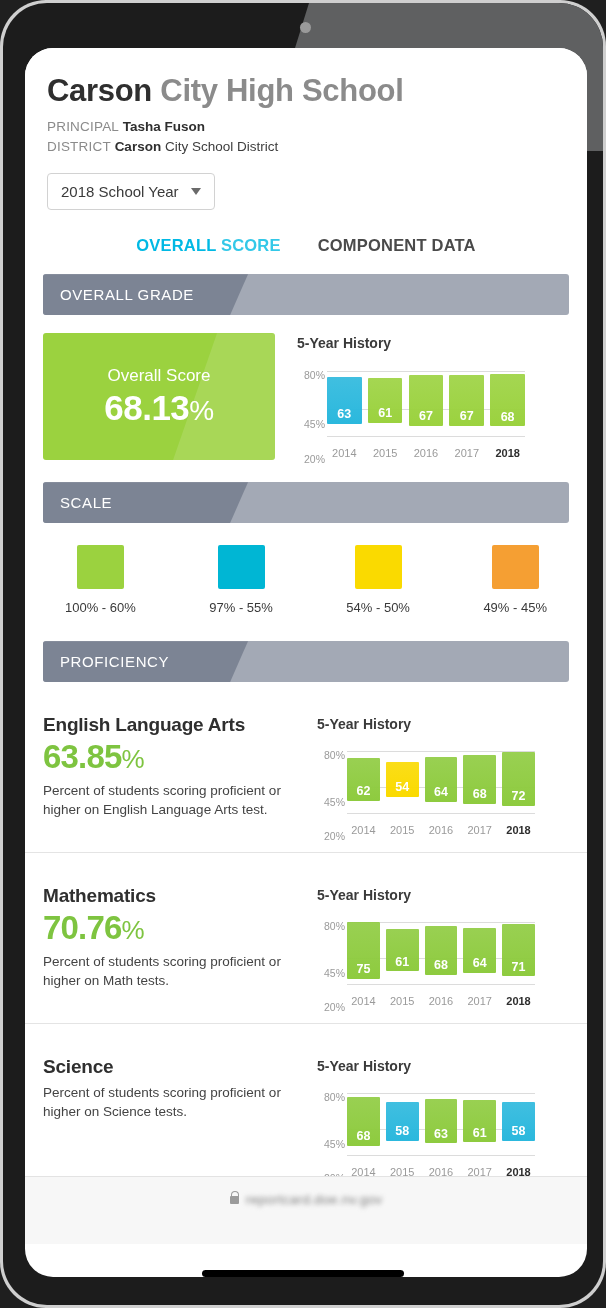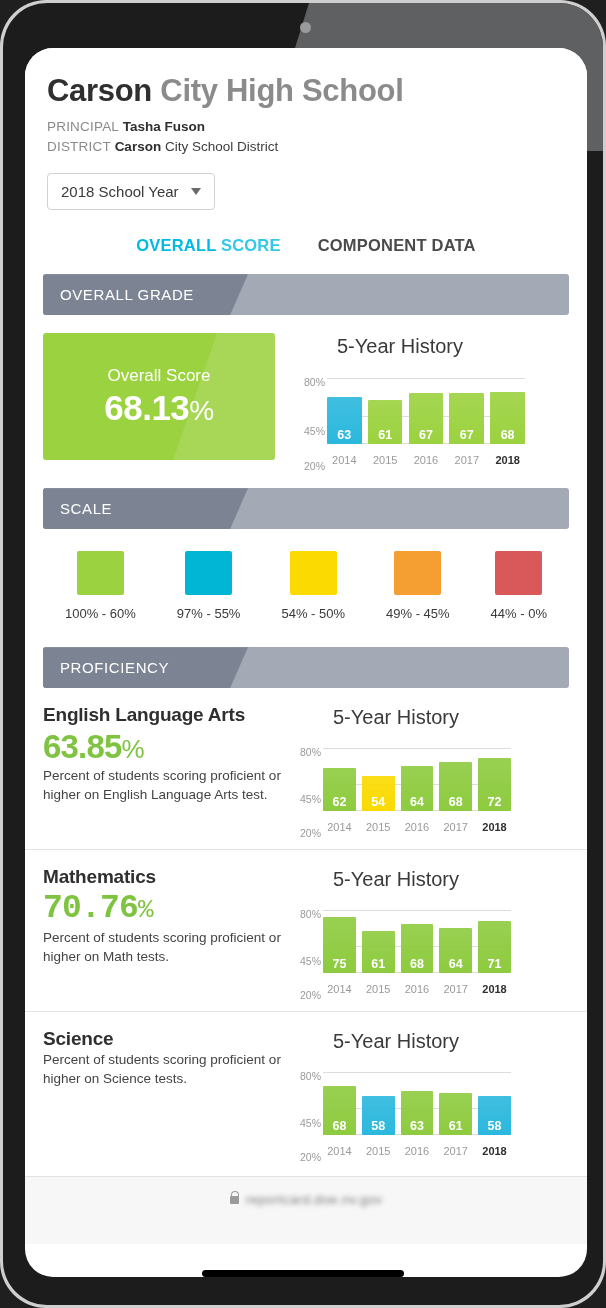--- a/index.html
+++ b/index.html
@@ -151,23 +151,22 @@
   }
   .score-value {
     position: relative;
     color: #fff; font-size: 35px; font-weight: 700;
     letter-spacing: -0.5px;
   }
   .score-value .pct { font-weight: 400; font-size: 28px; }
 
   .chart-block { padding-left: 22px; padding-top: 2px; }
   .chart-title {
-    font-size: 20px; font-weight: 400; color: #3a3a3a;
+    font-size: 14px; font-weight: 700; color: #3a3a3a;
     margin-bottom: 12px;
-    margin-left: 40px;
   }
 
   
   .chart {
     position: relative;
     width: 228px; height: 96px;
   }
   .chart.small { width: 218px; height: 92px; }
   .plot {
     position: absolute; left: 30px; right: 0; top: 0; bottom: 22px;
@@ -182,21 +181,21 @@
     font-size: 10.5px; color: #9a9a9a;
     transform: translateY(-50%);
   }
   .bars {
     position: absolute; left: 0; right: 0; bottom: 0; top: 0;
     display: flex; align-items: flex-end; justify-content: space-between;
   }
   .bar-col {
     width: 17.5%;
     display: flex; flex-direction: column;
-    align-items: center; justify-content: flex-end;
+    align-items: center; justify-content: center;
     height: 100%;
   }
   .bar {
     width: 100%;
     position: relative;
     display: flex; align-items: flex-end; justify-content: center;
     border-radius: 1px;
   }
   .bar .bar-val {
     color: #fff; font-size: 12.5px; font-weight: 700;
@@ -222,35 +221,37 @@
   .scale-item { display: flex; flex-direction: column; align-items: center; }
   .swatch { width: 47px; height: 44px; border-radius: 2px; }
   .scale-text {
     margin-top: 11px;
     font-size: 13px; color: #3a3a3a; white-space: nowrap;
   }
 
   
   .prof-item {
     display: flex; align-items: flex-start;
-    padding: 16px 18px 16px 18px;
+    padding: 32px 18px 16px 18px;
+    gap: 24px;
   }
   .prof-item + .prof-item { border-top: 1px solid #e4e4e4; }
   .prof-left { width: 250px; padding-right: 10px; }
   .prof-name {
     font-size: 19px; font-weight: 700; color: #2f2f2f;
     letter-spacing: -0.2px;
   }
   .prof-pct {
     margin-top: 2px;
     font-size: 33px; font-weight: 700; letter-spacing: -0.8px;
     line-height: 1.15;
   }
   .prof-pct .pct { font-weight: 400; font-size: 26px; }
   .prof-desc {
+    margin-top: 5px;
     font-size: 13.5px; color: #444; line-height: 1.42;
   }
   .prof-right { flex: 1; padding-top: 2px; }
 
   
   .urlbar {
     position: absolute; left: 0; right: 0; bottom: 0;
     height: 68px;
     background: #f7f7f7;
     border-top: 1px solid #e3e3e3;
@@ -379,24 +380,20 @@
               <div class="scale-text">97% - 55%</div>
             </div>
             <div class="scale-item">
               <div class="swatch" style="background: rgb(250, 218, 0);"></div>
               <div class="scale-text">54% - 50%</div>
             </div>
             <div class="scale-item">
               <div class="swatch" style="background: rgb(245, 159, 51);"></div>
               <div class="scale-text">49% - 45%</div>
             </div>
-            <div class="scale-item">
-              <div class="swatch" style="background: rgb(217, 89, 90);"></div>
-              <div class="scale-text">44% - 0%</div>
-            </div>
           </div>
 
         <div class="section-band" style="margin-top:26px">
           <div class="band-dark"></div>
           <div class="band-label">PROFICIENCY</div>
         </div>
         <div id="prof-list">
             <div class="prof-item">
               <div class="prof-left">
                 <div class="prof-name">English Language Arts</div>
@@ -447,21 +444,21 @@
                     <div class="xlab">2016</div>
                     <div class="xlab">2017</div>
                     <div class="xlab current">2018</div>
                   </div>
                 </div>
               </div>
             </div>
             <div class="prof-item">
               <div class="prof-left">
                 <div class="prof-name">Mathematics</div>
-                <div class="prof-pct" style="color: rgb(126, 196, 64); font-family: Liberation Mono, monospace;"><span>70.76</span><span class="pct">%</span></div>
+                <div class="prof-pct" style="color: rgb(126, 196, 64);"><span>70.76</span><span class="pct">%</span></div>
                 <div class="prof-desc">Percent of students scoring proficient or higher on Math tests.</div>
               </div>
               <div class="prof-right">
                 <div class="chart-title">5-Year History</div>
                 <div class="chart small">
                   <div class="ylabel" style="bottom: auto; top: 11.7647%;">80%</div>
                   <div class="ylabel" style="bottom: auto; top: 63.2353%;">45%</div>
                   <div class="ylabel" style="bottom: auto; top: 100%;">20%</div>
                   <div class="plot">
                     <div class="gridline" style="bottom: 88.2353%;"></div>

